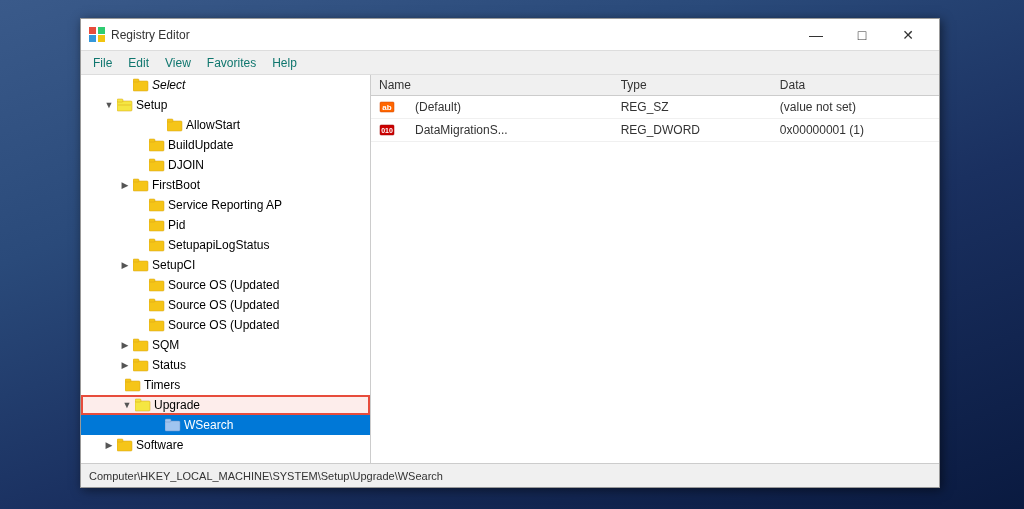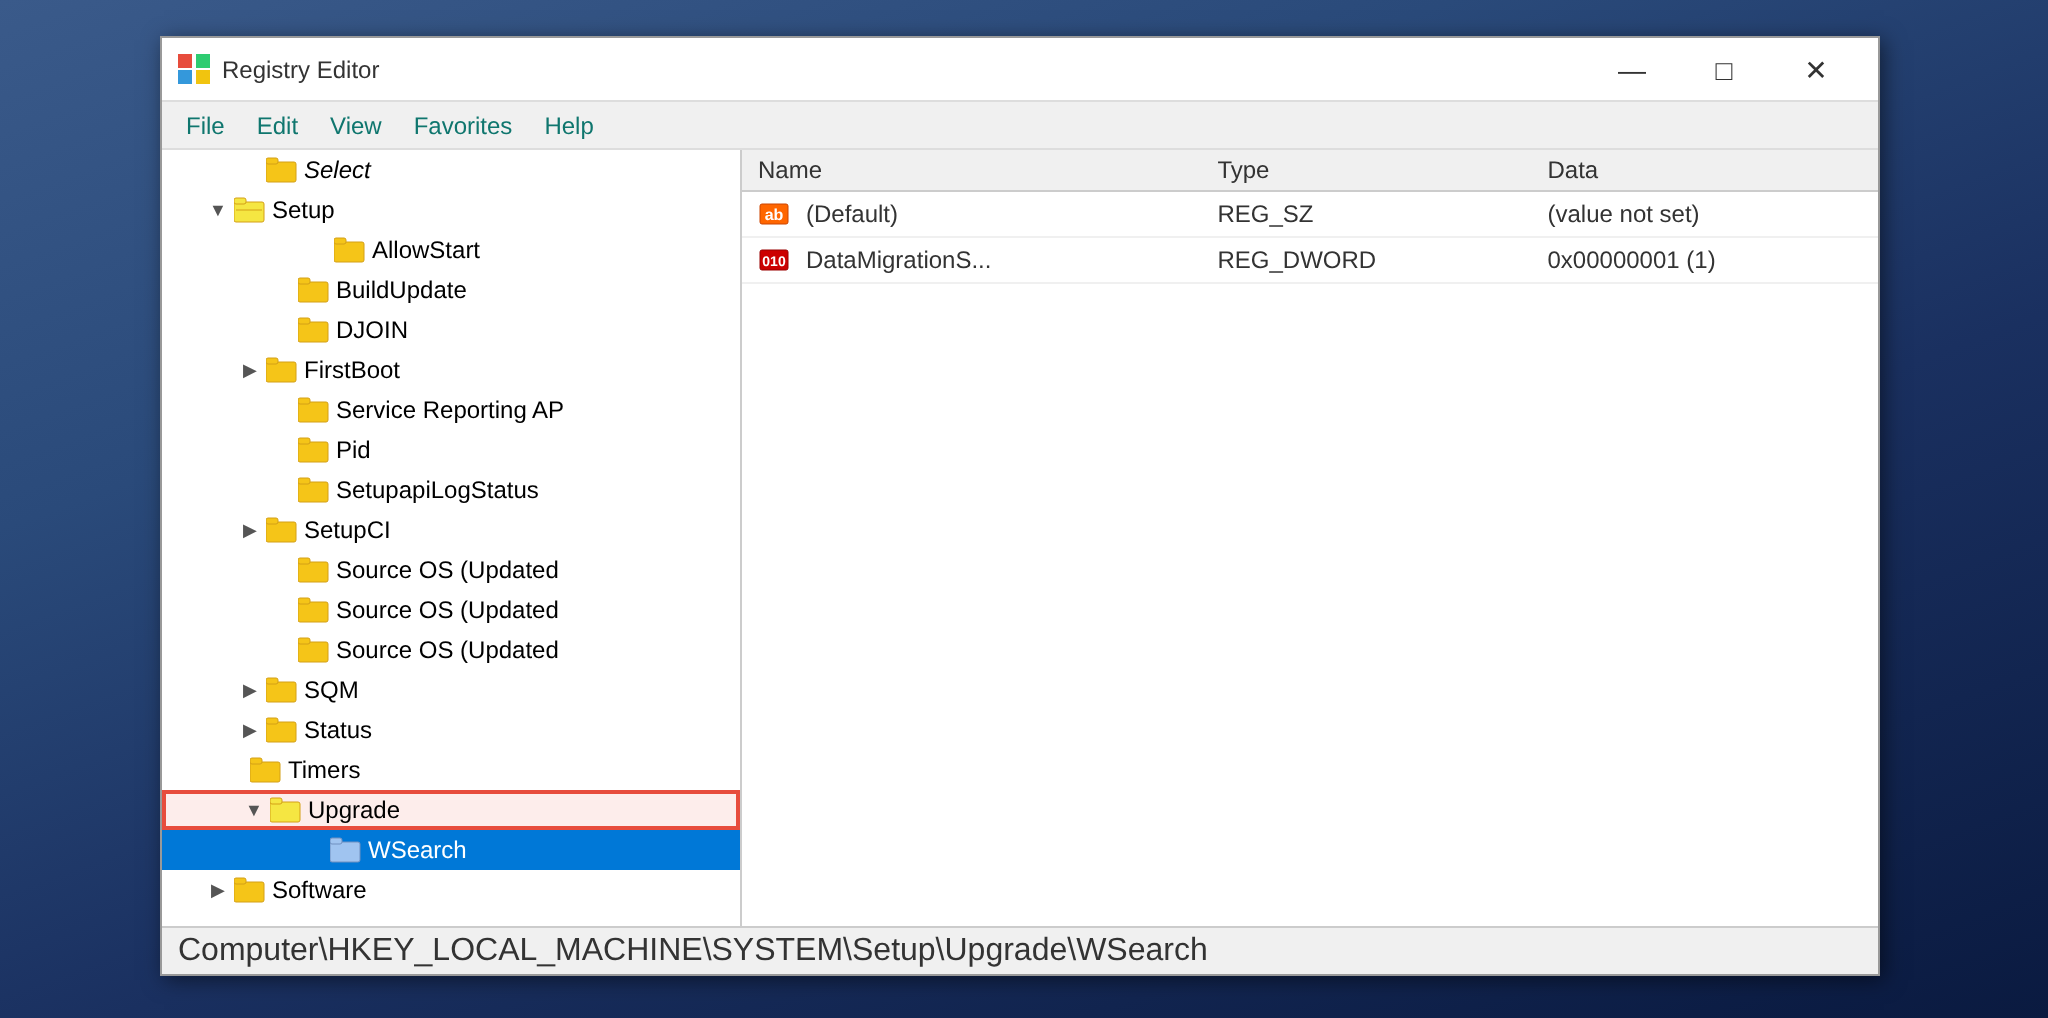--- a/index.html
+++ b/index.html
@@ -196,38 +196,38 @@
       padding: 3px 8px;
       font-size: 12px;
       color: #333;
       border-bottom: 1px solid #f0f0f0;
       vertical-align: middle;
     }
 
     .val-icon {
       width: 16px;
       height: 16px;
-      margin-right: 8px;
+      margin-right: 20px;
       display: inline-flex;
       align-items: center;
     }
     .val-name-cell {
       display: flex;
       align-items: center;
     }
 
     
     .status-bar {
       height: 24px;
       background: #f0f0f0;
       border-top: 1px solid #ccc;
       display: flex;
       align-items: center;
       padding: 0 8px;
-      font-size: 16px;
+      font-size: 11px;
       color: #333;
       flex-shrink: 0;
     }
 
     
     .highlight-box {
       border: 2px solid #e74c3c;
       background: rgba(231, 76, 60, 0.1);
     }
   </style>

